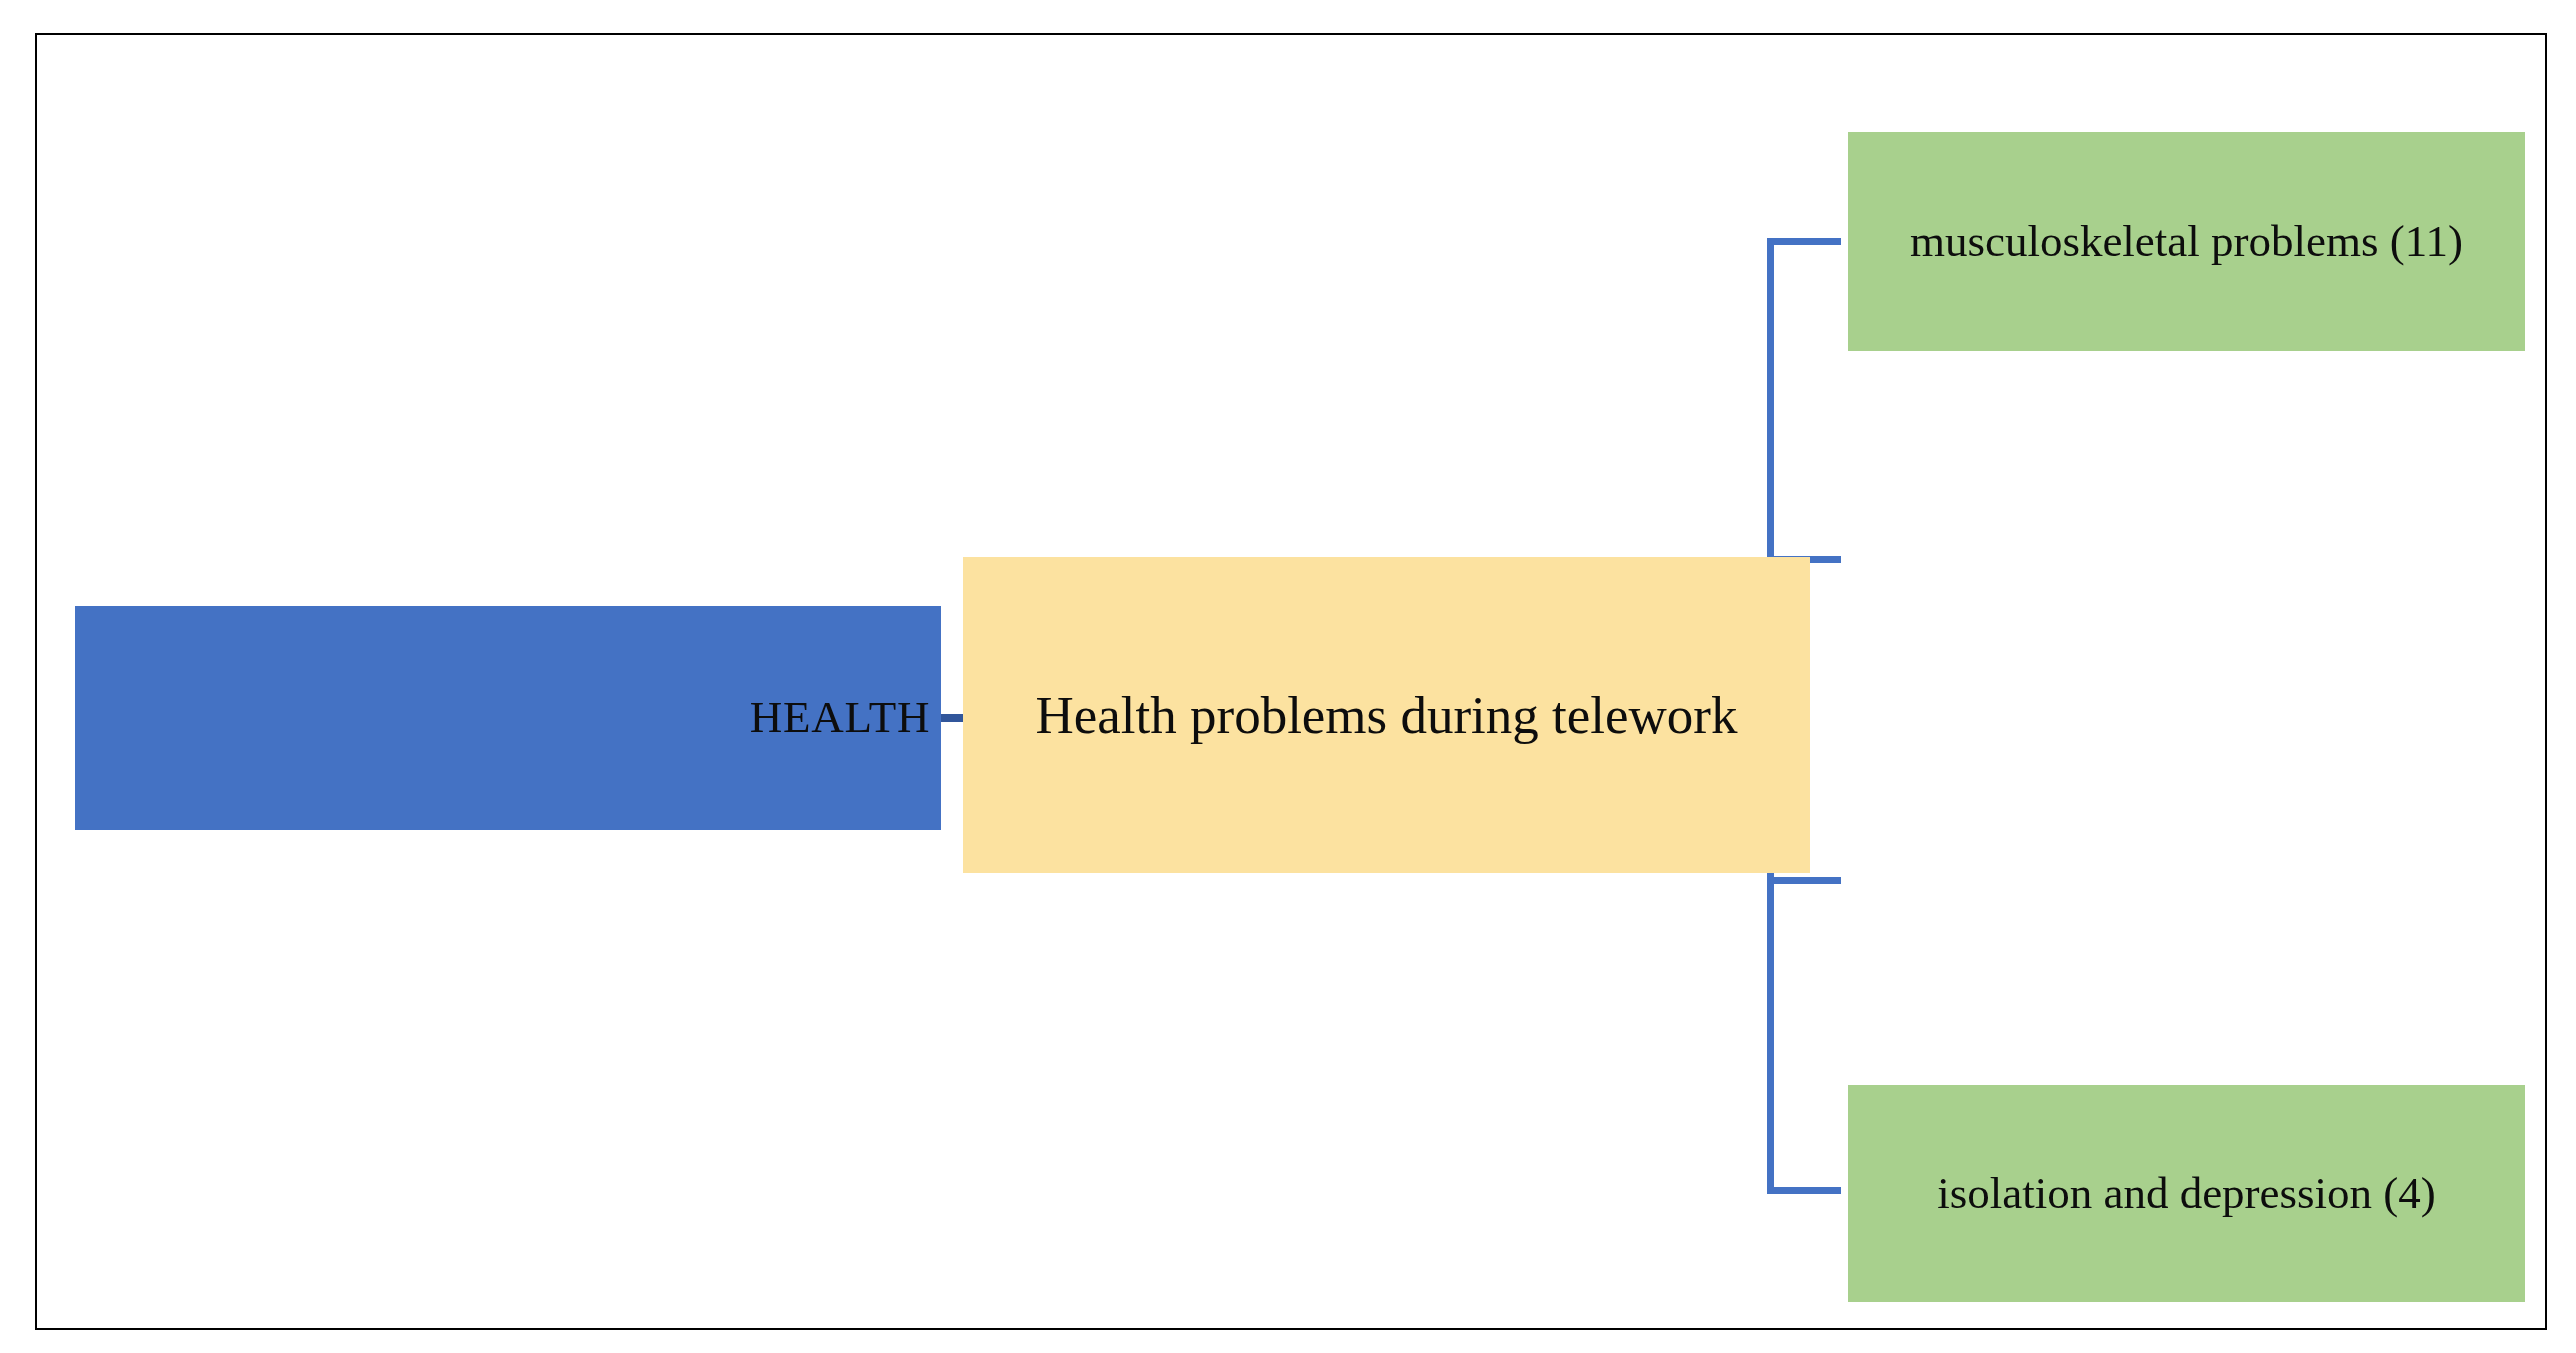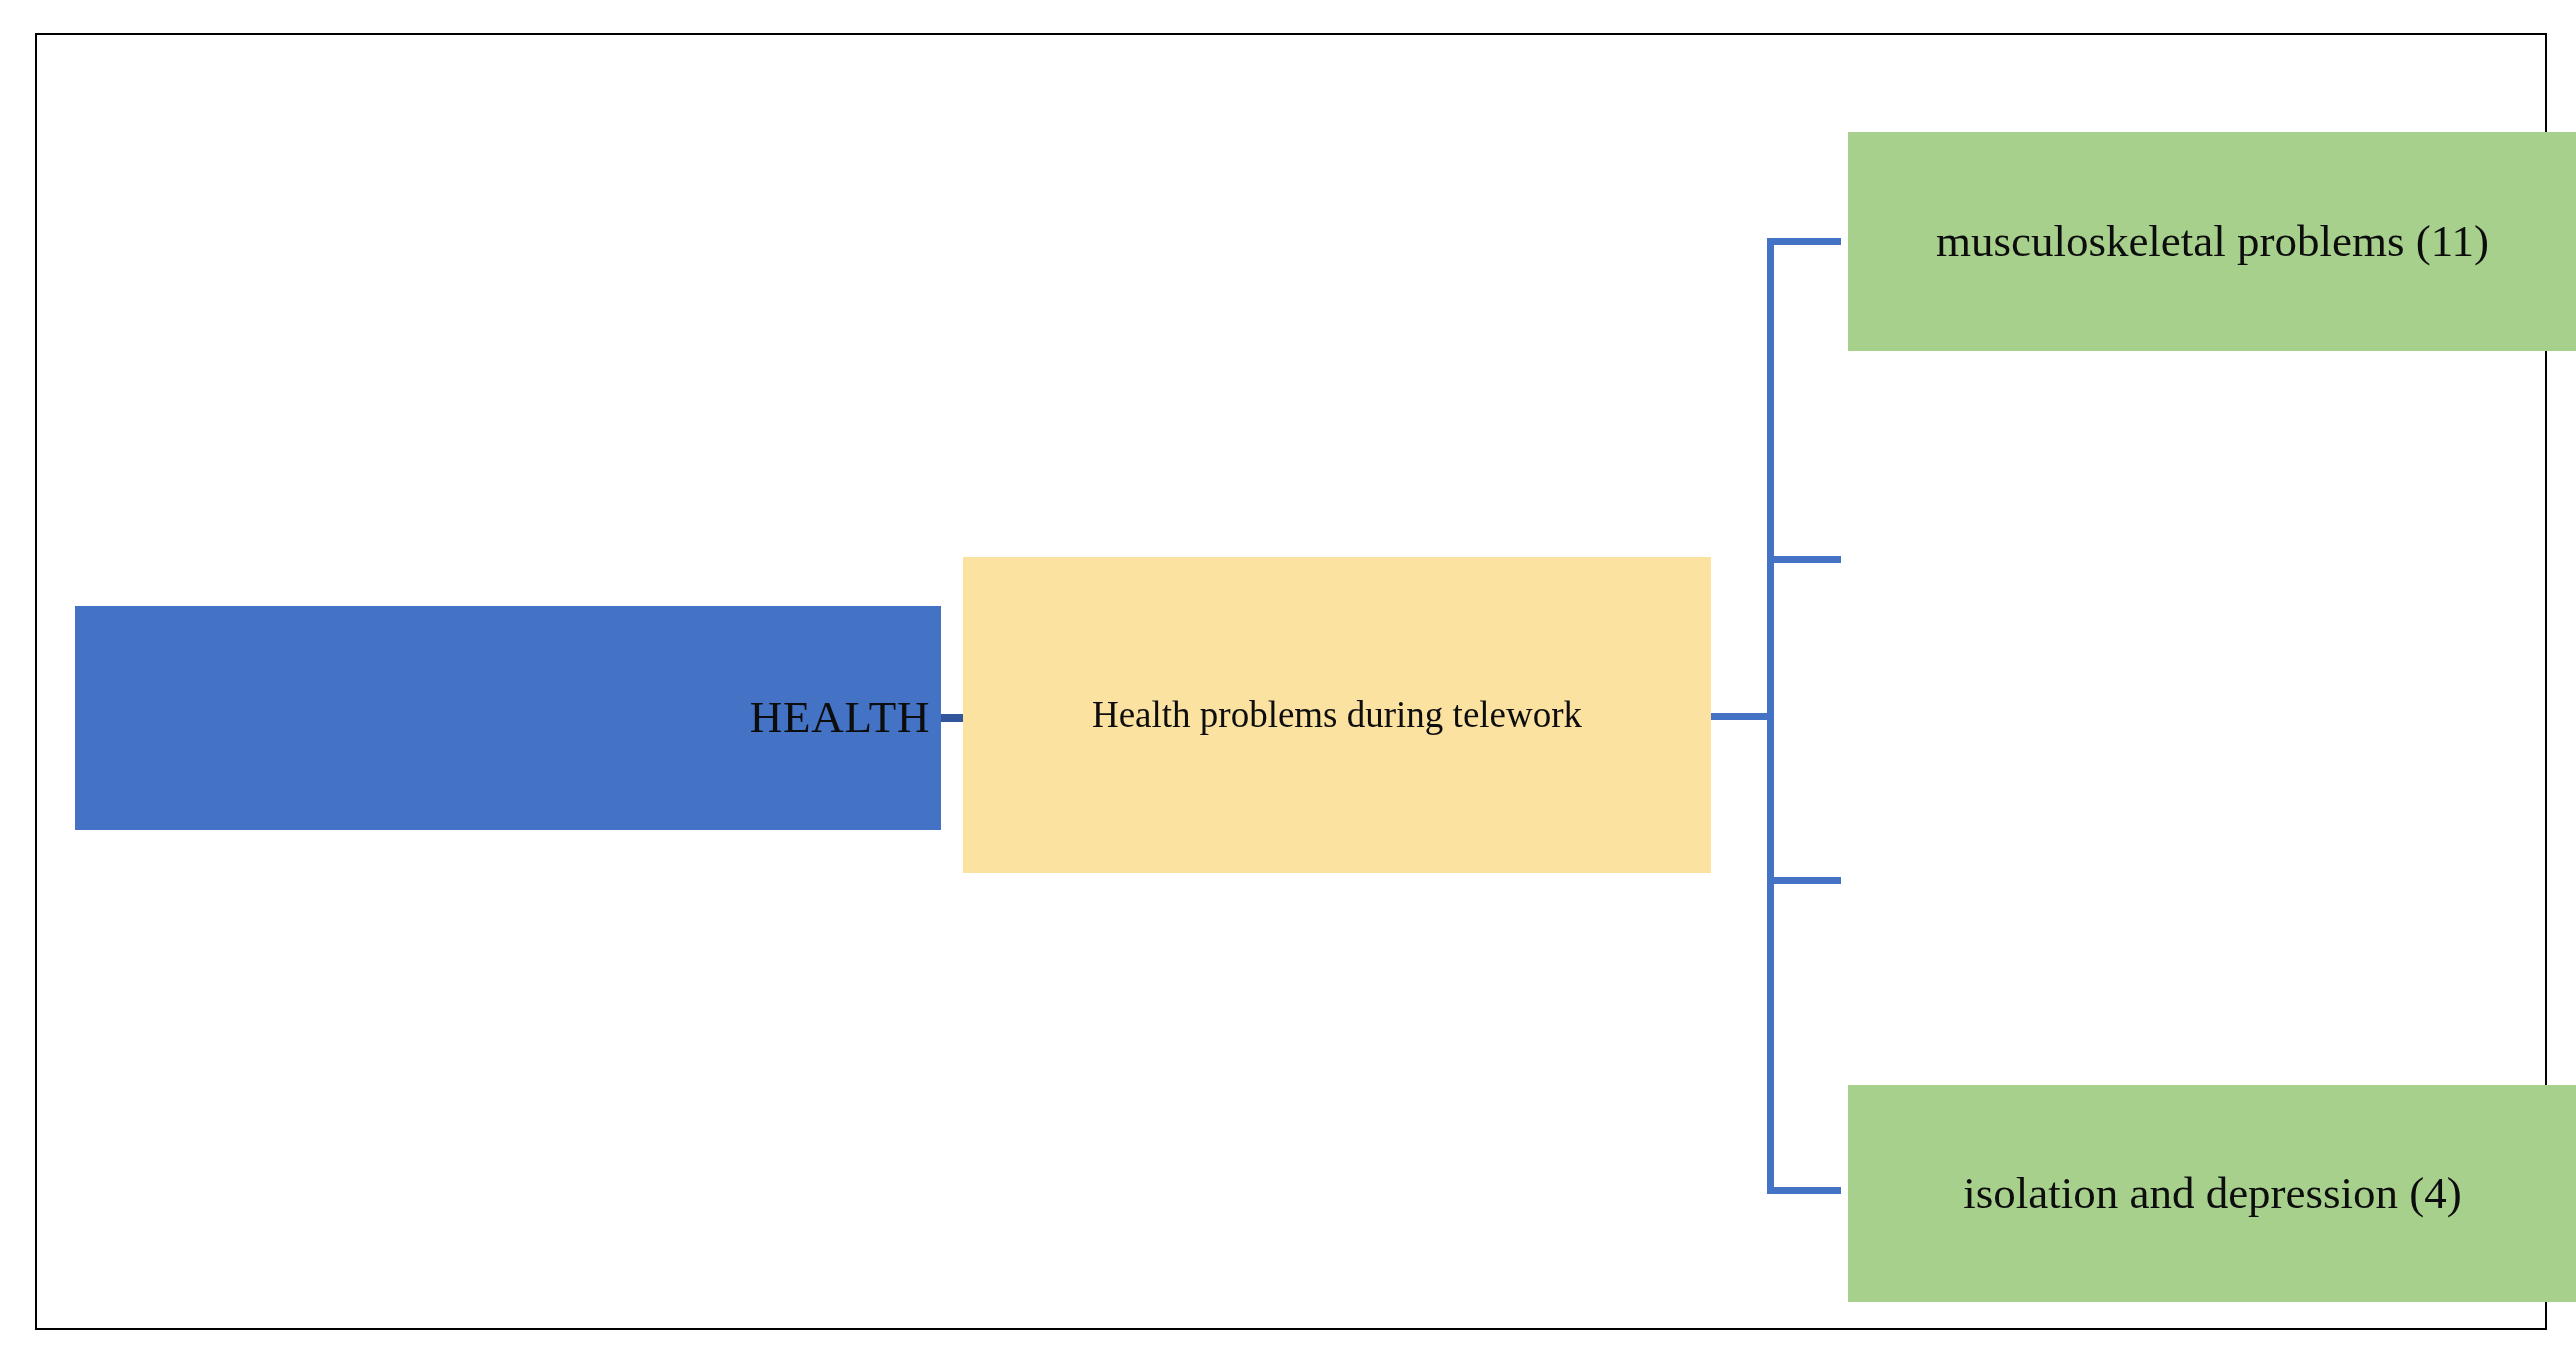--- a/index.html
+++ b/index.html
@@ -38,27 +38,27 @@
   .node-root{
     left:38px;  top:571px;
     width:866px; height:224px;
     background:#4472C4;
     font-size:45px;
     letter-spacing:0.8px;
     text-align:right;
   }
   .node-topic{
     left:926px; top:522px;
-    width:748px;  height:316px;
+    width:847px;  height:316px;
     background:#FCE2A0;
-    font-size:37px;
+    font-size:53px;
   }
   .node-leaf{
     left:1811px;
-    width:729px;
+    width:677px;
     background:#A8D08D;
     font-size:45px;
   }
   .leaf-0{ top:97px;  height:219px; }
   .leaf-1{ top:414px;  height:220px; }
   .leaf-2{ top:733px;  height:226px; }
   .leaf-3{ top:1050px; height:217px;align-items:center; }
 
   
   .conn{position:absolute;background:#4472C4;}

